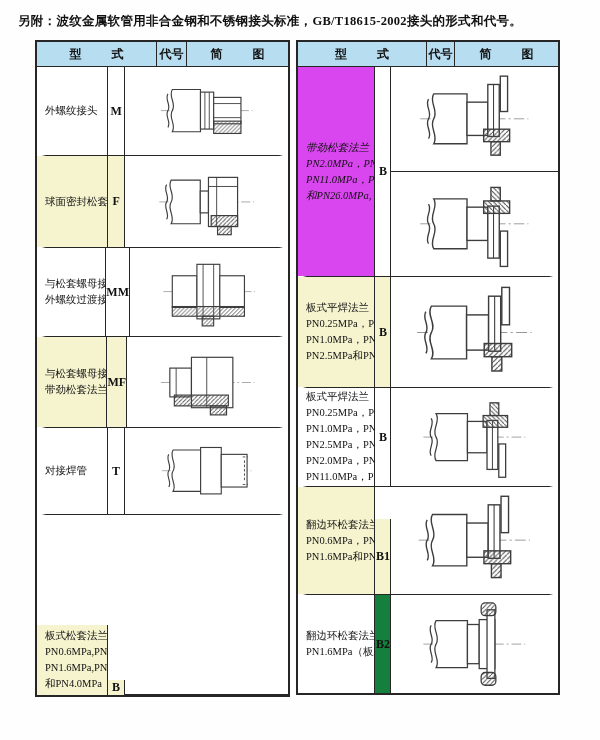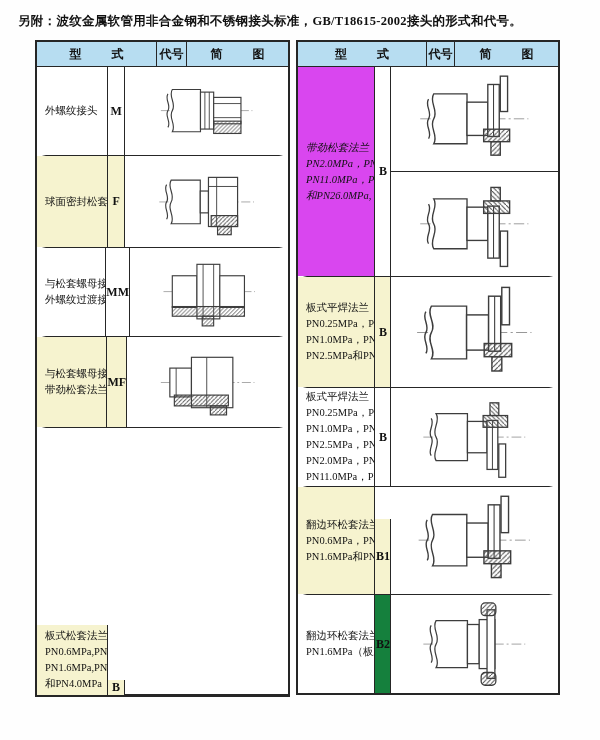--- a/index.html
+++ b/index.html
@@ -201,20 +201,33 @@
       </div>
       <div class="cell code-cell" style="width: 30px; background: rgb(246, 243, 207);">MF</div>
       <div class="cell diag-cell" style="flex: 1 1 auto;">
         <div class="diag-half">
           <svg class="diag" viewBox="0 0 110 90">
             <use href="#sym-mf" xlink:href="#sym-mf"></use>
           </svg>
         </div>
       </div>
     </div>
+    <div class="trow" style="flex: 0 0 87px;">
+      <div class="cell type-cell" style="width: 120px; background: rgb(255, 255, 255);">
+        <div class="type-line">对接焊管</div>
+      </div>
+      <div class="cell code-cell" style="width: 30px; background: rgb(255, 255, 255);">T</div>
+      <div class="cell diag-cell" style="flex: 1 1 auto;">
+        <div class="diag-half">
+          <svg class="diag" viewBox="0 0 110 90">
+            <use href="#sym-t" xlink:href="#sym-t"></use>
+          </svg>
+        </div>
+      </div>
+    </div>
     <div class="trow last" style="flex: 1 1 auto; align-items: flex-end;">
       <div class="cell type-cell" style="width: 120px; background: rgb(246, 243, 207);">
         <div class="type-line">板式松套法兰</div>
         <div class="type-line">PN0.6MPa,PN1.0MPa,</div>
         <div class="type-line">PN1.6MPa,PN2.5MPa,</div>
         <div class="type-line">和PN4.0MPa</div>
       </div>
       <div class="cell code-cell" style="width: 30px; background: rgb(246, 243, 207);">B</div>
       <div class="cell diag-cell" style="flex: 1 1 auto;">
         <div class="diag-half">

